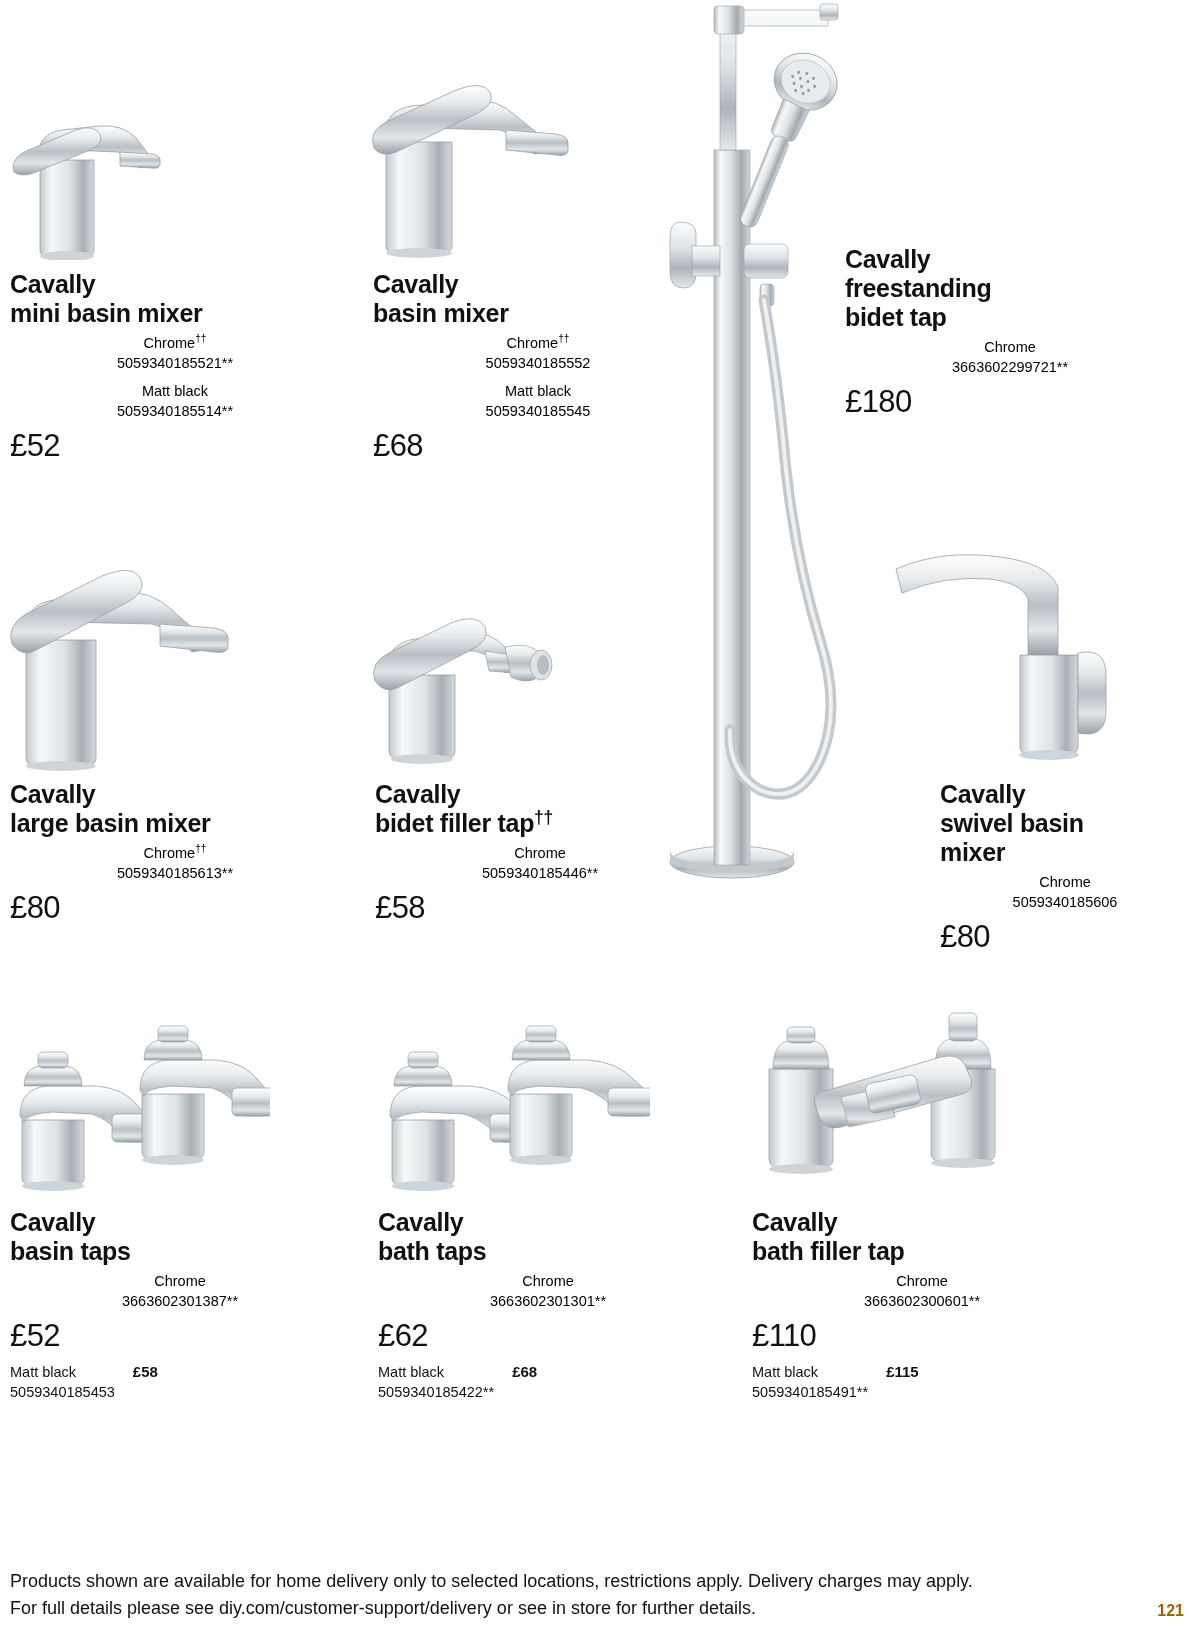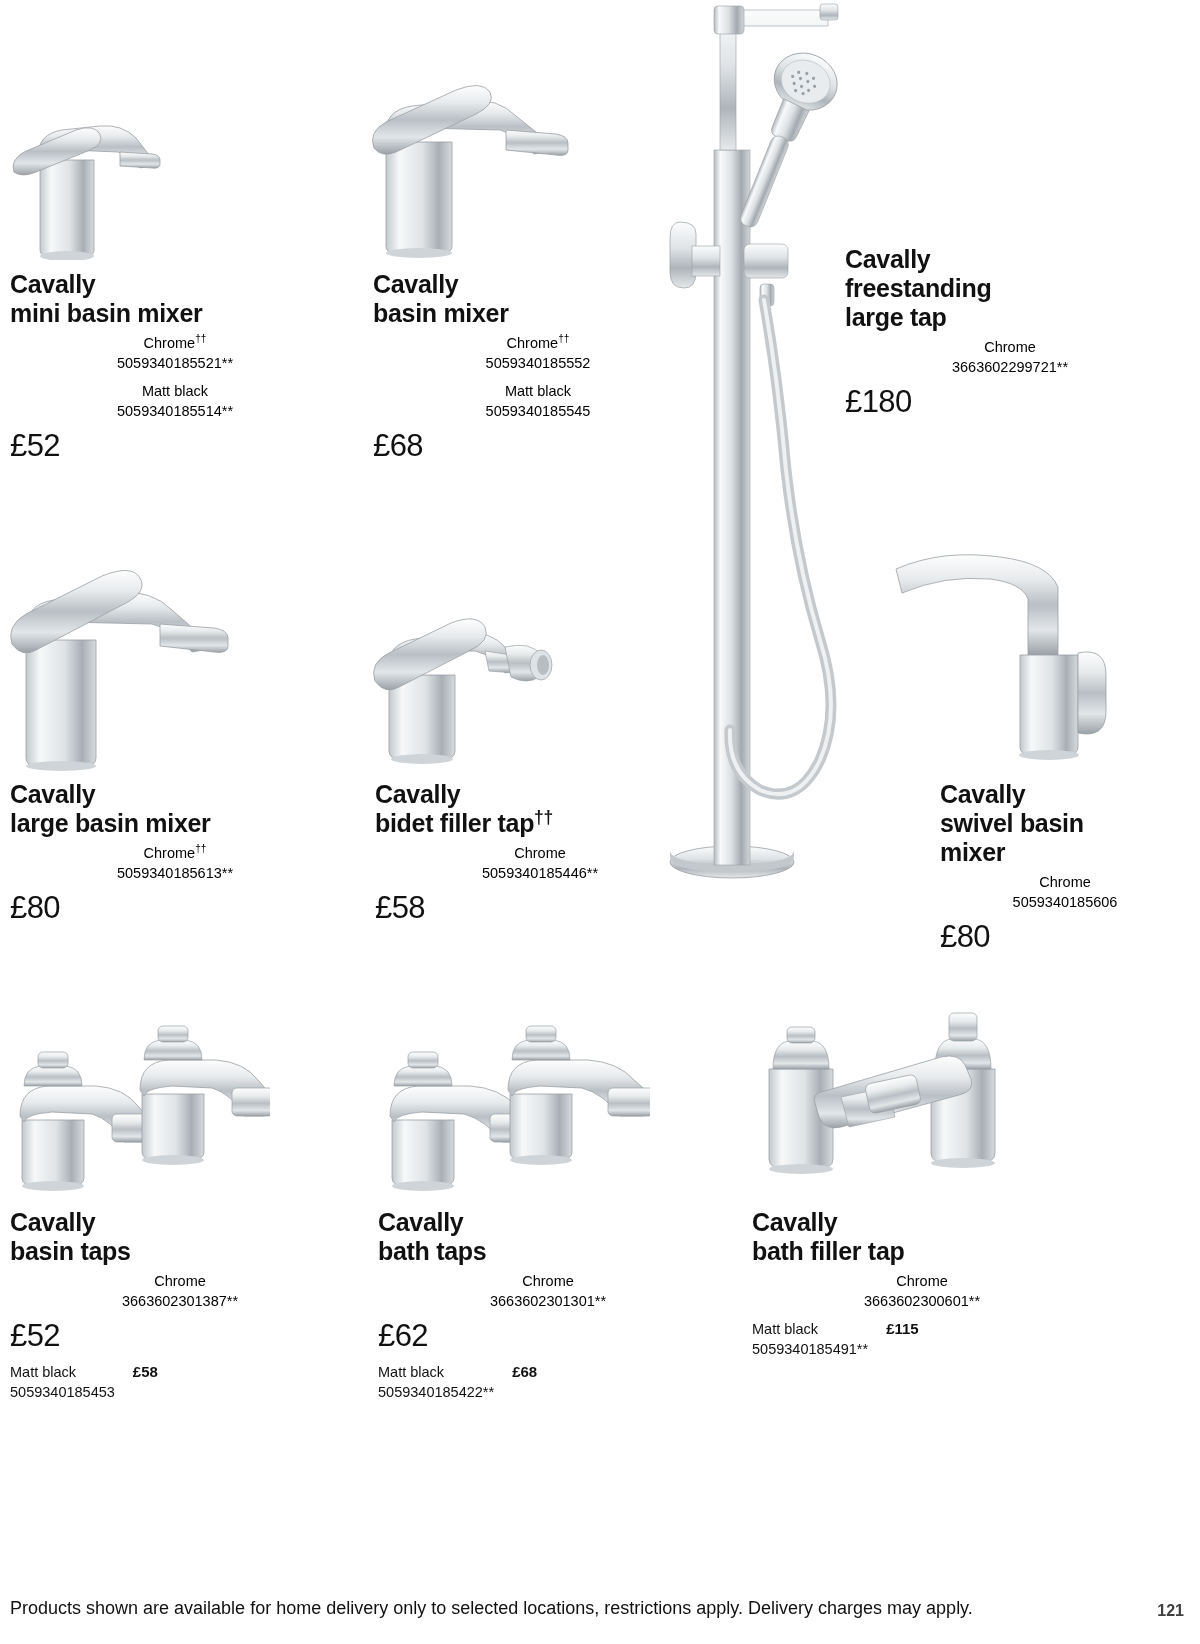--- a/index.html
+++ b/index.html
@@ -78,21 +78,21 @@
     font-size: 18px;
     line-height: 1.5;
     color: #111111;
   }
   .pagenum {
     position: absolute;
     right: 16px;
     bottom: 24px;
     font-size: 16px;
     font-weight: bold;
-    color: #404040;
+    color: #a16207;
   }
   svg { display: block; }
 </style>
 </head>
 <body>
 
 <div class="page">
 
   <div class="product" style="left:10px; top:270px; width:330px;">
     <div class="title">
@@ -171,21 +171,21 @@
       <path d="M146 100 L196 104 Q208 106 208 113 L208 120 Q208 127 196 125 L146 120 Z" fill="url(#chr2)" stroke="#9aa0a5" stroke-width="0.8"></path>
       <path d="M14 118 Q8 102 26 92 L96 60 Q122 50 130 62 Q136 74 116 84 L36 122 Q22 128 14 118 Z" fill="url(#chr2)" stroke="#9aa0a5" stroke-width="0.8"></path>
       <ellipse cx="59" cy="223" rx="33" ry="5" fill="#cfd4d8"></ellipse>
     </svg>
   </div>
 
   <div class="product" style="left:845px; top:245px; width:330px;">
     <div class="title">
       <span>Cavally</span><br>
       <span>freestanding</span><br>
-      <span>large tap</span>
+      <span>bidet tap</span>
     </div>
     <p class="spec">Chrome</p>
     <p class="spec">3663602299721**</p>
     <div class="price">£180</div>
   </div>
 
   <div class="img-wrap" style="left:660px; top:0px; width:230px; height:890px;">
     <svg width="230" height="890" viewBox="0 0 230 890">
       <defs>
         <linearGradient id="pipe" x1="0" y1="0" x2="1" y2="0">
@@ -471,20 +471,21 @@
     </svg>
   </div>
 
   <div class="product" style="left:752px; top:1208px; width:340px;">
     <div class="title">
       <span>Cavally</span><br>
       <span>bath filler tap</span>
     </div>
     <p class="spec">Chrome</p>
     <p class="spec">3663602300601**</p>
+    <div class="price">£110</div>
     <div class="variant-row">
       <div class="codes">
         <div>Matt black</div>
         <div>5059340185491**</div>
       </div>
       <div class="vprice">£115</div>
     </div>
   </div>
 
   <div class="img-wrap" style="left:745px; top:995px; width:280px; height:205px;">
@@ -518,16 +519,17 @@
 
       <path d="M80 96 L196 62 Q214 58 220 70 L226 84 Q230 96 214 100 L96 132 Q80 136 74 122 L70 108 Q66 98 80 96 Z" fill="url(#chr9)" stroke="#9aa0a5" stroke-width="0.8"></path>
 
       <path d="M96 102 L144 92 L150 122 L104 132 Z" fill="url(#chr9)" stroke="#9aa0a5" stroke-width="0.6"></path>
       <rect x="122" y="84" width="52" height="30" rx="6" transform="rotate(-12 148 99)" fill="url(#chr9)" stroke="#9aa0a5" stroke-width="0.7"></rect>
     </svg>
   </div>
 
   <div class="footer">
     <div>Products shown are available for home delivery only to selected locations, restrictions apply. Delivery charges may apply.</div>
+    <div>For full details please see diy.com/customer-support/delivery or see in store for further details.</div>
   </div>
   <div class="pagenum">121</div>
 
 </div>
 
 </body></html>

